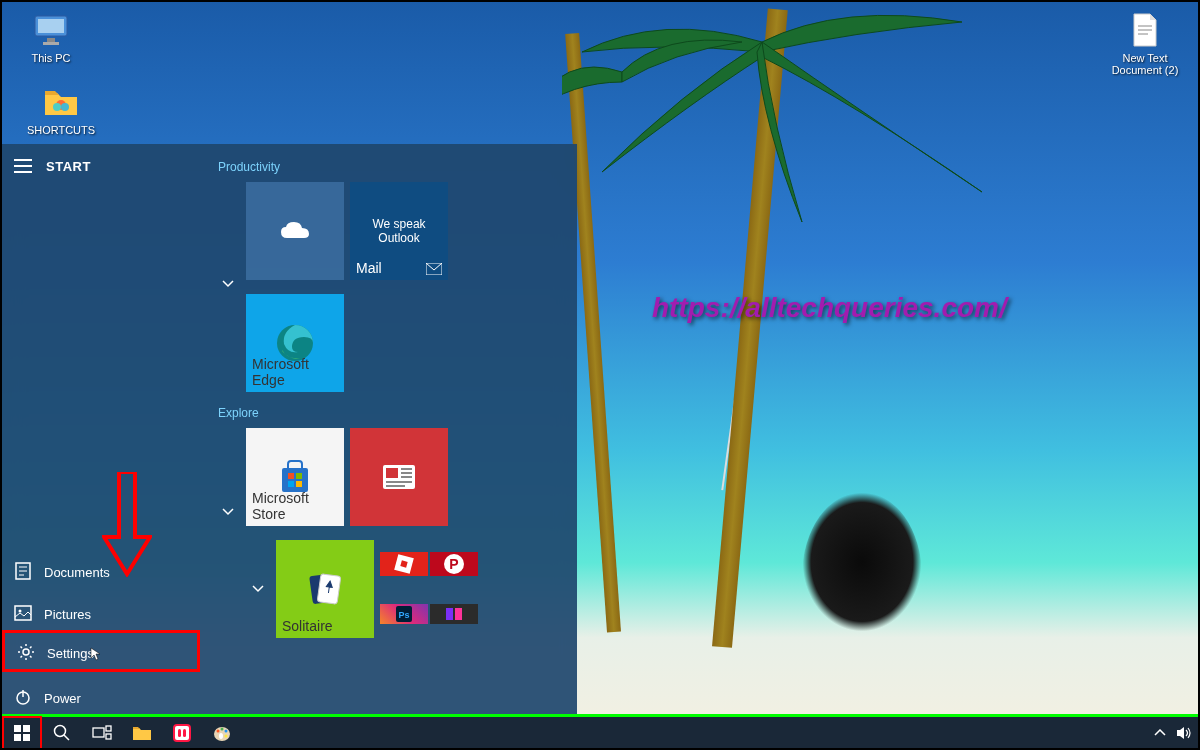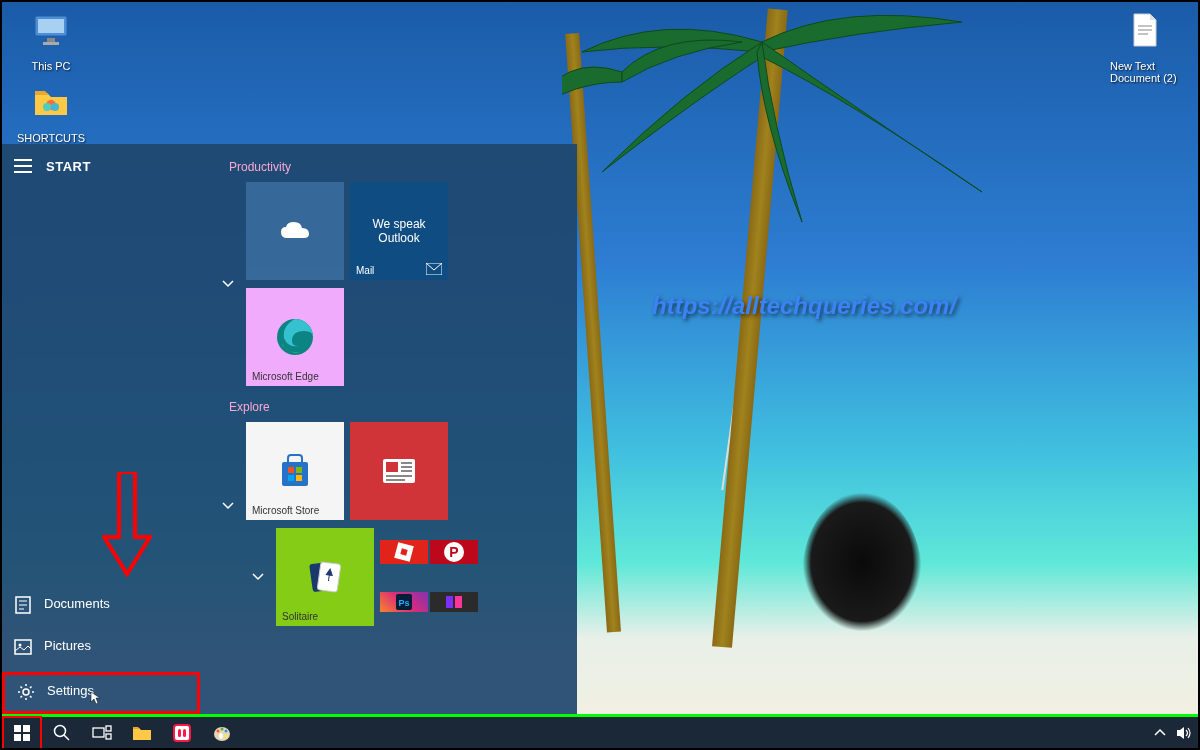--- a/index.html
+++ b/index.html
@@ -2,57 +2,57 @@
 <html><head>
 <meta charset="utf-8">
 <style>
 * { margin: 0; padding: 0; box-sizing: border-box; font-family: 'Segoe UI', Tahoma, sans-serif; }
 html, body { width: 1200px; height: 750px; overflow: hidden; }
 body { background: linear-gradient(180deg, #1a5ba8 0%, #2d7dd2 35%, #40bfe0 60%, #5ee8d8 75%, #e8f0e8 85%, #f5f0e0 100%); position: relative; border: 2px solid #000; }
 
 
 .desktop-icon { position: absolute; display: flex; flex-direction: column; align-items: center; width: 70px; cursor: pointer; }
 .desktop-icon .icon-img { width: 40px; height: 40px; display: flex; align-items: center; justify-content: center; }
-.desktop-icon .icon-label { color: #fff; font-size: 11px; text-align: left; margin-top: 10px; text-shadow: 1px 1px 2px rgba(0,0,0,0.8); }
-
-
-.watermark { position: absolute; top: 290px; left: 650px; color: #3b82f6; font-size: 24px; font-weight: bold; font-style: italic; text-shadow: 2px 2px 4px rgba(0,0,0,0.6); }
+.desktop-icon .icon-label { color: #fff; font-size: 11px; text-align: center; margin-top: 2px; text-shadow: 1px 1px 2px rgba(0,0,0,0.8); }
+
+
+.watermark { position: absolute; top: 290px; left: 650px; color: #a21caf; font-size: 28px; font-weight: bold; font-style: italic; text-shadow: 2px 2px 4px rgba(0,0,0,0.6); }
 
 
 .palm-trunk { position: absolute; background: linear-gradient(90deg, #8b6914, #a0831e, #8b6914); transform-origin: bottom center; }
 .palm-trunk-1 { left: 710px; top: 5px; width: 20px; height: 640px; transform: rotate(5deg); }
 .palm-trunk-2 { left: 605px; top: 30px; width: 14px; height: 600px; transform: rotate(-4deg); }
 .palm-leaves { position: absolute; top: -10px; left: 560px; width: 450px; height: 240px; }
 .hanging-chair { position: absolute; top: 490px; left: 800px; width: 120px; height: 140px; background: radial-gradient(ellipse at center, #0a0a0a 0%, #1a1a1a 60%, transparent 70%); border-radius: 50% 50% 50% 50% / 60% 60% 40% 40%; }
 .chair-rope { position: absolute; top: 120px; left: 745px; width: 2px; height: 370px; background: #ddd; transform: rotate(8deg); }
 
 
 .start-menu { position: absolute; left: 0; bottom: 34px; width: 575px; height: 570px; background: rgba(30, 70, 110, 0.92); backdrop-filter: blur(10px); display: flex; color: #fff; }
 .start-sidebar-expanded { width: 198px; display: flex; flex-direction: column; }
 .start-header { display: flex; align-items: center; padding: 10px 12px; height: 44px; }
 .hamburger { width: 18px; height: 14px; display: flex; flex-direction: column; justify-content: space-between; margin-right: 14px; cursor: pointer; }
 .hamburger span { height: 2px; background: #fff; }
 .start-title { font-size: 13px; font-weight: bold; letter-spacing: 0.5px; }
 .sidebar-spacer { flex: 1; }
-.sidebar-item { display: flex; align-items: flex-start; padding: 8px 12px; cursor: pointer; font-size: 13px; height: 42px; }
+.sidebar-item { display: flex; align-items: flex-end; padding: 8px 12px; cursor: pointer; font-size: 13px; height: 42px; }
 .sidebar-item.highlighted { border: 3px solid #ff0000; }
 .sidebar-item .sicon { width: 18px; height: 18px; margin-right: 12px; display: flex; align-items: center; justify-content: center; }
 
 .start-tiles { flex: 1; padding: 8px 16px; overflow: hidden; }
-.tile-group-label { font-size: 12px; color: #f9a8d4; margin: 8px 0 8px 13px; }
+.tile-group-label { font-size: 12px; color: #7dd3fc; margin: 8px 0 8px 2px; }
 .tile-row { display: flex; gap: 6px; margin-bottom: 6px; flex-wrap: wrap; }
 .tile { background: rgba(60,110,160,0.85); display: flex; flex-direction: column; align-items: center; justify-content: center; cursor: pointer; position: relative; }
 .tile.medium { width: 98px; height: 98px; }
 .tile.small-group { width: 98px; height: 98px; display: grid; grid-template-columns: 1fr 1fr; grid-template-rows: 1fr 1fr; gap: 2px; background: transparent; }
 .tile.small-group > div { background: rgba(60,110,160,0.85); display: flex; align-items: center; justify-content: center; }
 .tile-icon { width: 42px; height: 42px; display: flex; align-items: center; justify-content: center; font-size: 28px; }
-.tile-label { position: absolute; bottom: 4px; left: 6px; font-size: 10px; color: #fff; }
+.tile-label { position: absolute; bottom: 4px; left: 6px; font-size: 14px; color: #fff; }
 .tile-text { font-size: 12px; text-align: center; padding: 4px; }
 .tiles-area { display: flex; gap: 6px; align-items: flex-start; }
-.tile-col { display: flex; flex-direction: column; gap: 2px; }
+.tile-col { display: flex; flex-direction: column; gap: 8px; }
 .chevron-btn { width: 24px; display: flex; align-items: center; justify-content: center; cursor: pointer; }
 
 
 .red-arrow { position: absolute; left: 100px; top: 470px; width: 50px; height: 105px; z-index: 100; }
 
 
 .taskbar { position: absolute; bottom: 0; left: 0; width: 100%; height: 34px; background: #1a2838; border-top: 3px solid #00ff00; display: flex; align-items: center; }
 .taskbar-item { width: 40px; height: 34px; display: flex; align-items: center; justify-content: center; cursor: pointer; }
 .start-button { border: 2px solid #ff0000; }
 .taskbar-spacer { flex: 1; }
@@ -87,21 +87,21 @@
     <svg width="36" height="32" viewBox="0 0 36 32">
         <rect x="2" y="2" width="32" height="20" rx="2" fill="#4a90d9" stroke="#2c5aa0"></rect>
         <rect x="5" y="5" width="26" height="14" fill="#a8d0f0"></rect>
         <rect x="14" y="24" width="8" height="4" fill="#888"></rect>
         <rect x="10" y="28" width="16" height="3" fill="#aaa"></rect>
       </svg>
   </div>
   <div class="icon-label">This PC</div>
 </div>
 
-<div class="desktop-icon" style="top:80px; left:14px;">
+<div class="desktop-icon" style="top:80px; left:24px;">
   <div class="icon-img">
     <svg width="36" height="30" viewBox="0 0 36 30">
         <path d="M2,6 L14,6 L18,10 L34,10 L34,28 L2,28 Z" fill="#ffc845"></path>
         <path d="M2,4 L12,4 L16,8 L2,8 Z" fill="#e8a82e"></path>
         <circle cx="18" cy="18" r="5" fill="#ff6b35"></circle>
         <circle cx="14" cy="20" r="4" fill="#4ecdc4"></circle>
         <circle cx="22" cy="20" r="4" fill="#45b7d1"></circle>
       </svg>
   </div>
   <div class="icon-label">SHORTCUTS</div>
@@ -163,20 +163,29 @@
             <circle cx="9" cy="9" r="3" fill="none" stroke="#fff" stroke-width="1.5"></circle>
             <path d="M9,1 L9,3 M9,15 L9,17 M1,9 L3,9 M15,9 L17,9 M3.5,3.5 L5,5 M13,13 L14.5,14.5 M3.5,14.5 L5,13 M13,5 L14.5,3.5" stroke="#fff" stroke-width="1.5"></path>
           </svg>
       </div>
       <span>Settings</span>
       <svg style="margin-left:-4px;margin-top:8px;" width="14" height="14" viewBox="0 0 14 14">
           <path d="M1,1 L1,11 L4,8 L6,13 L8,12 L6,7 L10,7 Z" fill="#fff" stroke="#000" stroke-width="0.5"></path>
         </svg>
     </div>
 
+    <div class="sidebar-item">
+      <div class="sicon">
+        <svg width="16" height="16" viewBox="0 0 16 16">
+            <circle cx="8" cy="9" r="6" fill="none" stroke="#fff" stroke-width="1.5"></circle>
+            <line x1="8" y1="1" x2="8" y2="8" stroke="#fff" stroke-width="1.5"></line>
+          </svg>
+      </div>
+      <span>Power</span>
+    </div>
   </div>
 
   <div class="start-tiles">
     <div class="tile-group-label">Productivity</div>
     <div class="tiles-area">
       <div class="chevron-btn" style="height:204px;">
         <svg width="12" height="8" viewBox="0 0 12 8">
             <path d="M1,1 L6,6 L11,1" fill="none" stroke="#fff" stroke-width="1.5"></path>
           </svg>
       </div>
@@ -192,21 +201,21 @@
           <div class="tile medium" style="background:#0f4c81;">
             <div class="tile-text">We speak Outlook</div>
             <div class="tile-label">Mail</div>
             <svg style="position:absolute;bottom:5px;right:6px;" width="16" height="12" viewBox="0 0 16 12">
                 <rect x="0" y="0" width="16" height="12" fill="none" stroke="#fff"></rect>
                 <path d="M0,0 L8,7 L16,0" fill="none" stroke="#fff"></path>
               </svg>
           </div>
         </div>
         <div class="tile-row">
-          <div class="tile medium" style="background:#f0abfc;text-decoration:underline;">
+          <div class="tile medium" style="background:#0ea5e9;text-decoration:underline;">
             <div class="tile-icon">
               <svg width="42" height="42" viewBox="0 0 42 42">
                   <circle cx="21" cy="21" r="18" fill="#0c8484"></circle>
                   <path d="M21,3 A18,18 0 0,1 39,21 Q39,15 30,15 Q18,15 18,25 Q18,30 24,30 Q14,32 10,22 Q8,10 21,3 Z" fill="#35c1d0"></path>
                   <path d="M8,28 Q14,38 26,36 Q20,38 14,34 Q8,30 8,28 Z" fill="#4cc96e"></path>
                 </svg>
             </div>
             <div class="tile-label" style="color:#333;">Microsoft Edge</div>
           </div>
         </div>

